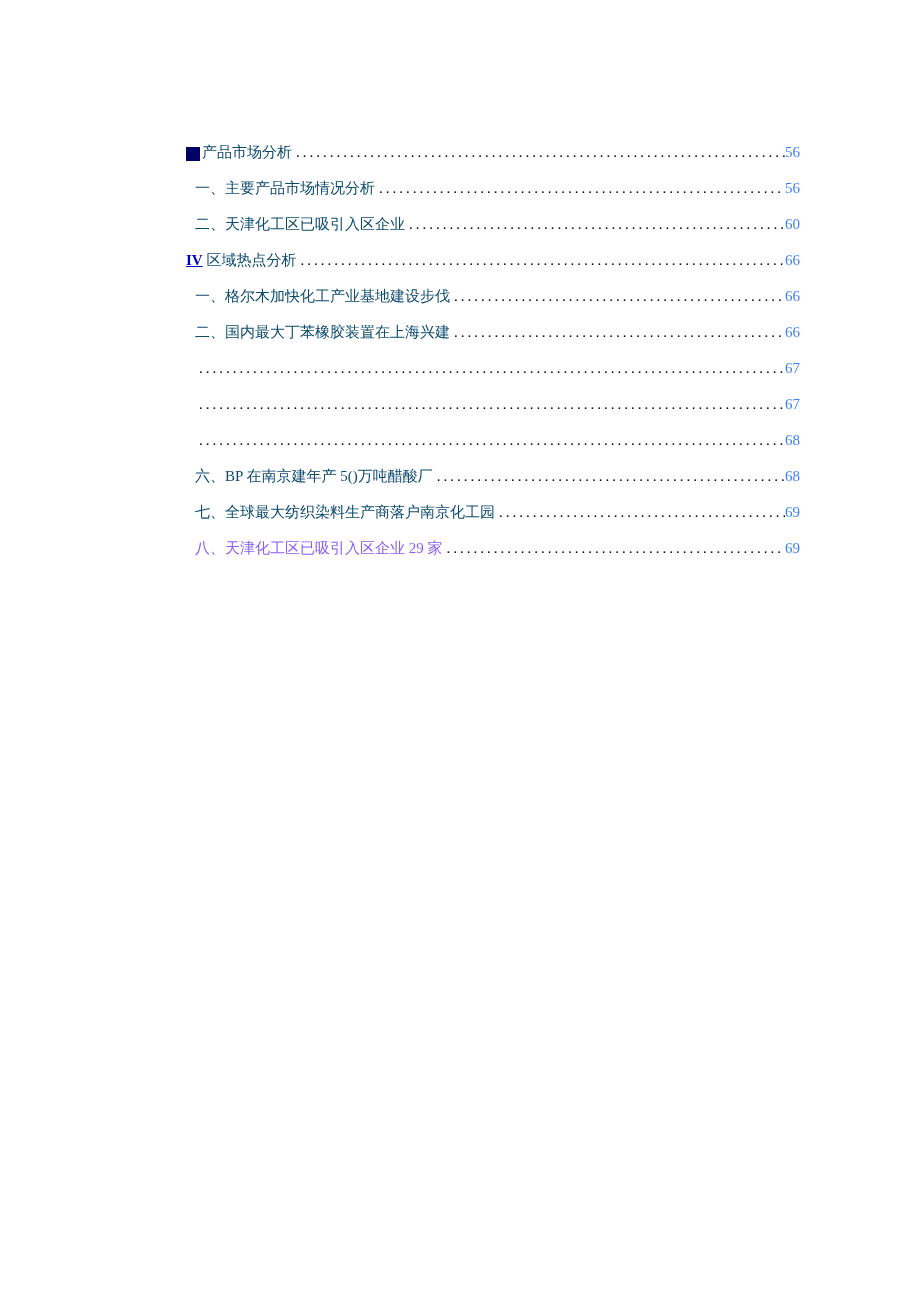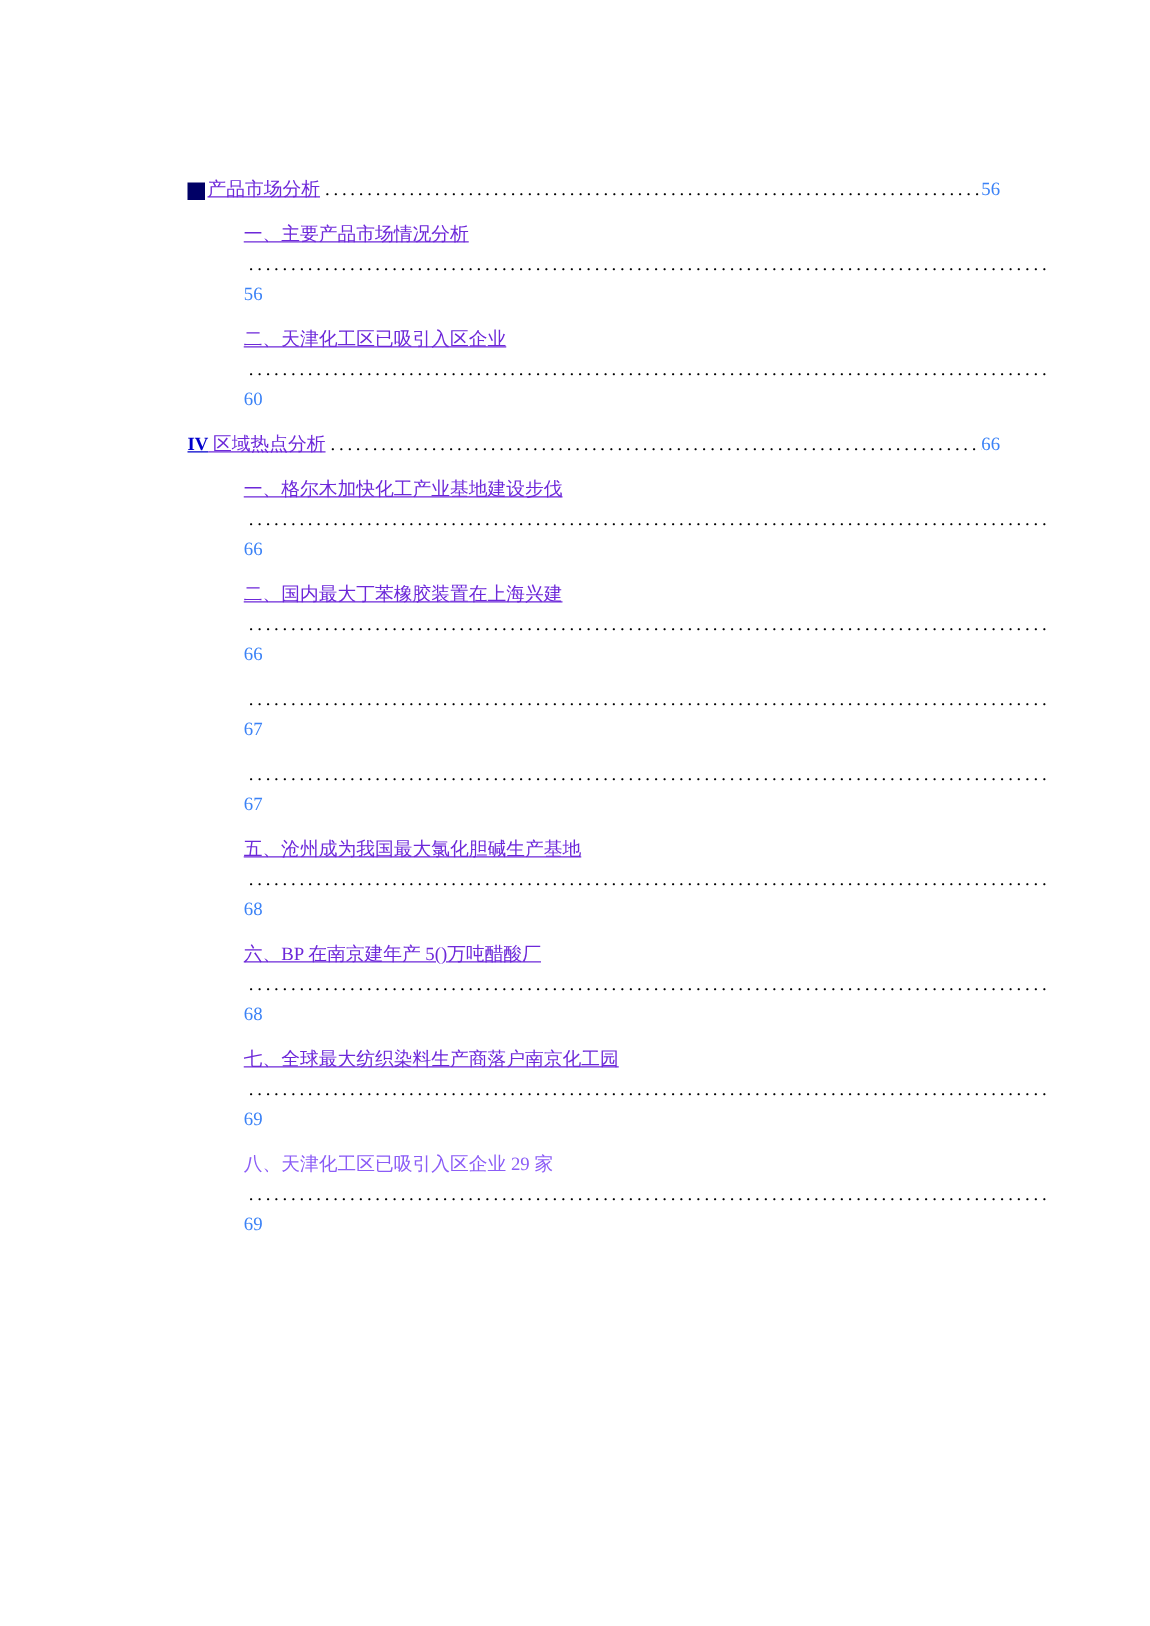--- a/index.html
+++ b/index.html
@@ -20,25 +20,23 @@
       display: flex;
       align-items: baseline;
       margin-bottom: 12px;
       line-height: 1.6;
     }
     .toc-level-1 {
       margin-left: 0;
     }
     .toc-level-2 {
       margin-left: 45px;
-      flex-direction: column;
     }
     .toc-link {
-      color: #6d28d9;
-      text-decoration: underline;
+      color: #0c4a6e;
       white-space: nowrap;
     }
     .toc-link.no-link {
       color: #8b5cf6;
       text-decoration: none;
     }
     .toc-dots {
       flex: 1;
       overflow: hidden;
       white-space: nowrap;
@@ -49,20 +47,21 @@
     .toc-dots::after {
       content: "...............................................................................................";
     }
     .toc-page {
       color: #3b82f6;
       white-space: nowrap;
     }
     .marker {
       color: #000066;
       font-weight: normal;
+      margin-left: 36px;
     }
   </style>
 </head>
 <body>
 
 <div id="toc-container">
     <div class="toc-entry toc-level-1">
       <span><span class="marker" style="display: inline-block; width: 14px; height: 14px; background: rgb(0, 0, 102); vertical-align: middle; margin-right: 2px;"></span><span class="toc-link">产品市场分析</span></span>
       <span class="toc-dots"></span>
       <span class="toc-page">56</span>
@@ -94,21 +93,20 @@
     </div>
     <div class="toc-entry toc-level-2">
       <span class="toc-dots"></span>
       <span class="toc-page">67</span>
     </div>
     <div class="toc-entry toc-level-2">
       <span class="toc-dots"></span>
       <span class="toc-page">67</span>
     </div>
     <div class="toc-entry toc-level-2">
-      <span><span class="toc-link">五、沧州成为我国最大氯化胆碱生产基地</span></span>
       <span class="toc-dots"></span>
       <span class="toc-page">68</span>
     </div>
     <div class="toc-entry toc-level-2">
       <span><span class="toc-link">六、BP 在南京建年产 5()万吨醋酸厂</span></span>
       <span class="toc-dots"></span>
       <span class="toc-page">68</span>
     </div>
     <div class="toc-entry toc-level-2">
       <span><span class="toc-link">七、全球最大纺织染料生产商落户南京化工园</span></span>

